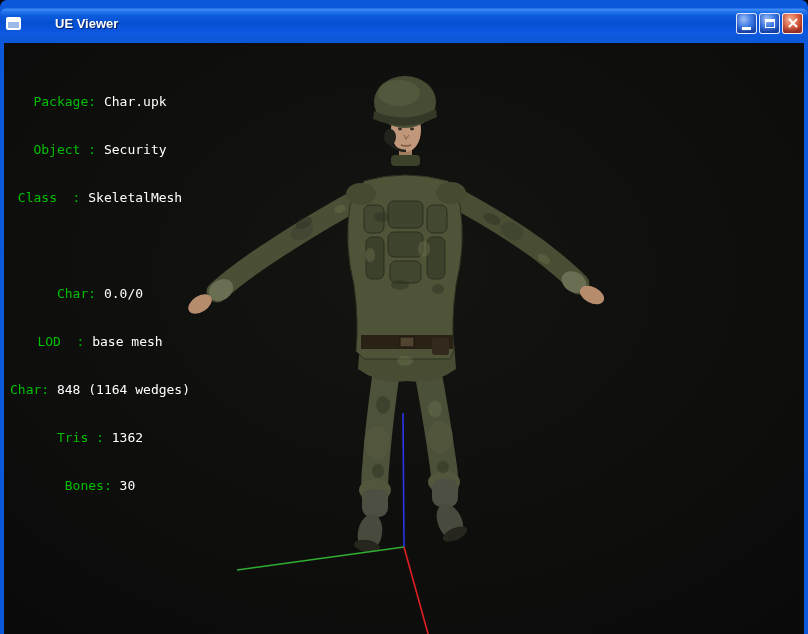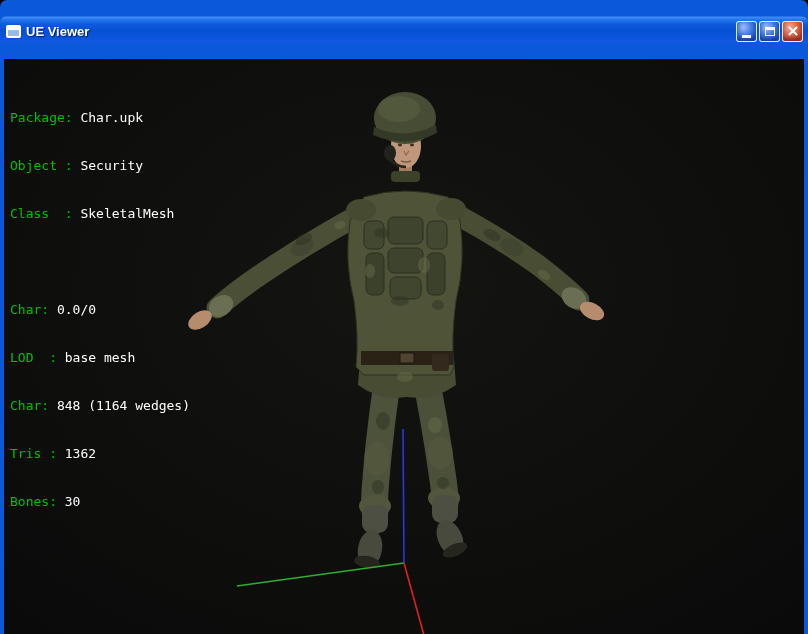--- a/index.html
+++ b/index.html
@@ -9,26 +9,27 @@
   .window {
     position:absolute; inset:0; width:808px; height:634px;
     background:#0b58da;
     border-radius:7px 7px 0 0;
     padding:0 4px 4px 4px;
     overflow:hidden;
   }
 
   
   .titlebar {
-    height:27px; margin:16px -4px; padding:3px 5px 0 6px;
+    height:27px; margin:8px -4px; padding:3px 5px 0 6px;
     display:flex; align-items:center;
     background:linear-gradient(180deg,
       #1965e8 0%, #3f8cf3 6%, #2677ee 12%, #0d5bdc 30%,
       #0550d2 55%, #0a55dd 82%, #1259e2 100%);
     border-radius:7px 7px 0 0;
+    gap:29px;
   }
   .app-icon {
     width:15px; height:13px; margin-right:5px; flex:0 0 auto;
     border:2px solid #fff; border-top:5px solid #fff; border-radius:2px;
     background:#9db9e8;
   }
   .title-text {
     color:#fff; font-weight:bold; font-size:13px;
     text-shadow:1px 1px 1px rgba(0,10,60,.75);
     flex:1 1 auto; white-space:nowrap; overflow:hidden;
@@ -59,21 +60,21 @@
     background:#0b0b0b; overflow:hidden;
   }
   .viewport svg { position:absolute; left:0; top:0; }
 
   .overlay {
     position:absolute; left:6px; top:19px;
     font-family:"DejaVu Sans Mono", monospace;
     font-size:13px; line-height:16px;
     white-space:pre;
   }
-  .info-line { min-height:16px; }
+  .info-line { min-height:16px;text-align:center; }
   .info-line .lbl { color:#00c000; }
   .info-line .val { color:#ffffff; }
 </style>
 <title>UE Viewer</title></head>
 <body>
 
 <div class="window">
 
   <div class="titlebar">
     <span class="app-icon"></span>

